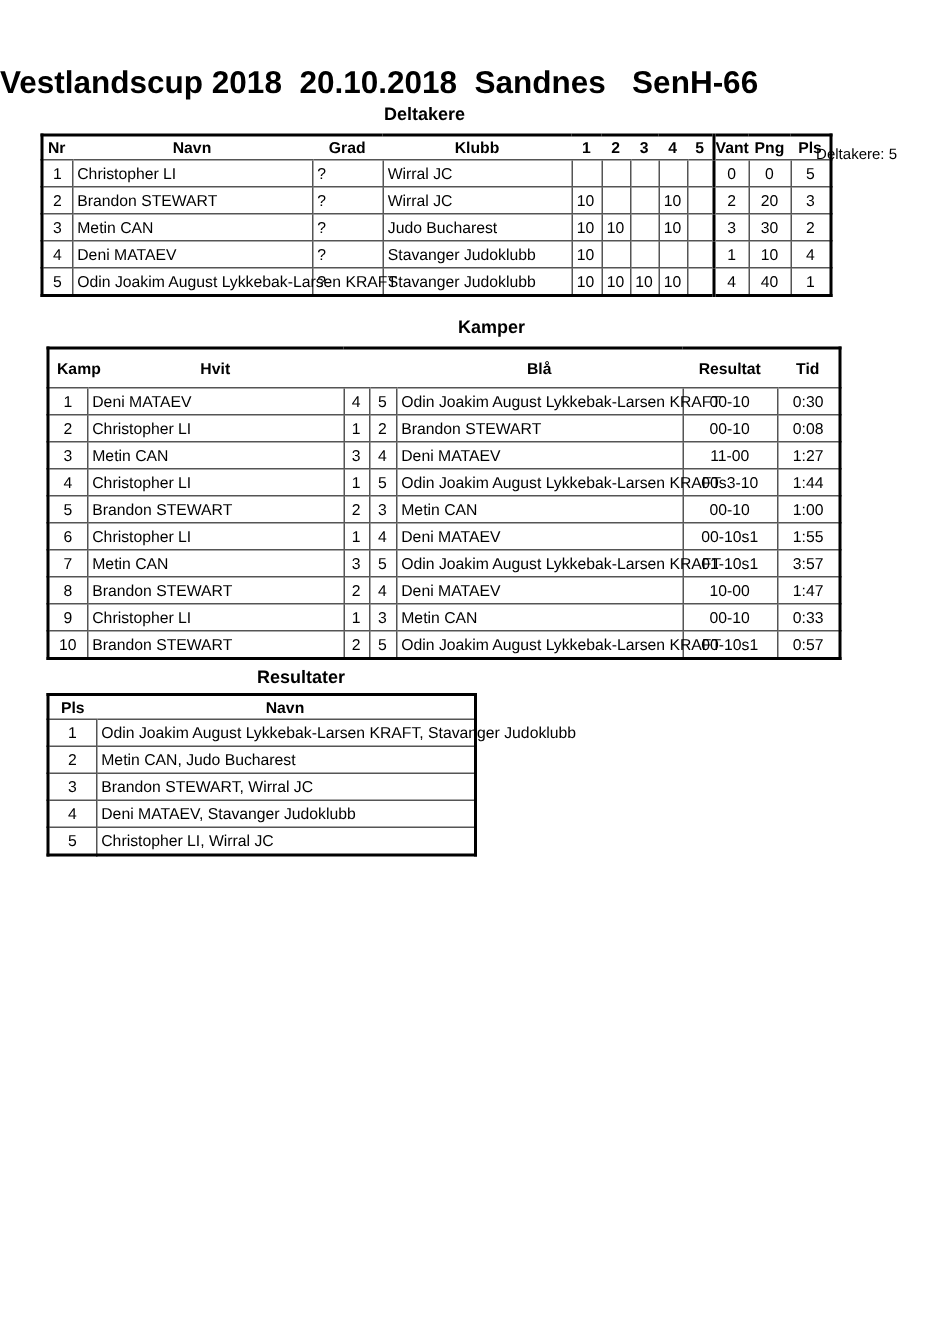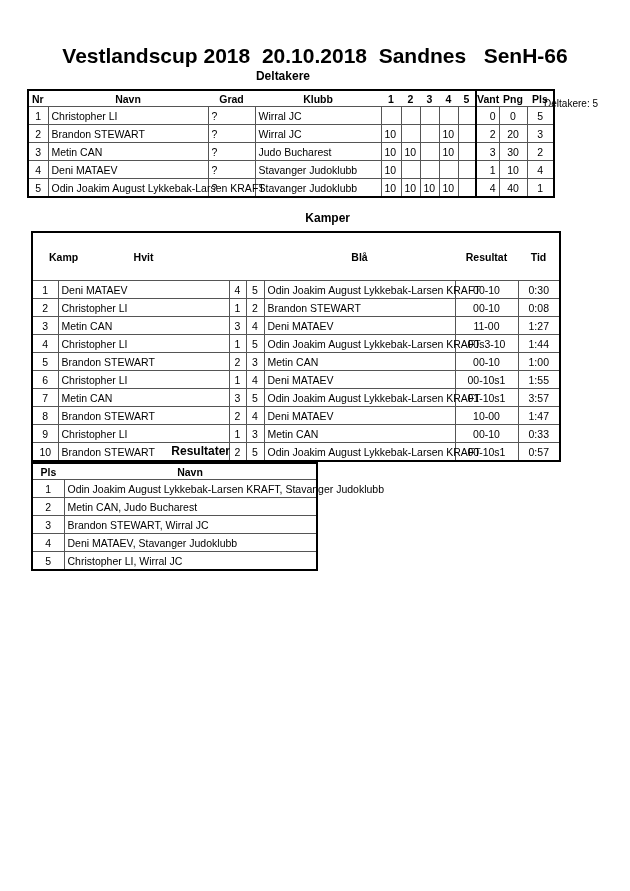--- a/index.html
+++ b/index.html
@@ -1,28 +1,28 @@
 <!DOCTYPE html>
 <html><head>
 <meta charset="utf-8">
 <style>
   html, body { margin:0; padding:0; background:#ffffff; }
   body { width:630px; height:891px; position:relative; overflow:hidden;
          font-family:"Liberation Sans", sans-serif; color:#000; }
-  .title { position:absolute; left:0; width:630px; top:44px; text-align:center;
+  .title { position:absolute; left:0; width:630px; top:44px; text-align:left;
            font-weight:bold; font-size:21px; white-space:pre; letter-spacing:0px; }
   .sub { position:absolute; font-weight:bold; font-size:12px; text-align:right; }
   .count { position:absolute; right:32px; top:70px; font-size:10px;margin-top:28px; }
   table { position:absolute; border-collapse:collapse; font-size:10.5px; table-layout:fixed; }
   table.t { border:2px solid #000; }
   td, th { border:1px solid #555; height:17px; padding:0 3px; white-space:nowrap; overflow:visible; }
   th { font-weight:bold; border-left:none; border-right:none; border-top:none; border-bottom:1px solid #555; height:15px; }
   .c { text-align:center; }
   .l { text-align:left; }
-  .thick-l { border-left:2px solid #000 !important;text-align:right; }
+  .thick-l { border-left:2px solid #000 !important; }
 </style>
 </head>
 <body>
 
 <div class="title">Vestlandscup 2018  20.10.2018  Sandnes   SenH-66</div>
 <div class="sub" style="left:200px;width:110px;top:69px;">Deltakere</div>
 <div class="count">Deltakere: 5</div>
 
 <table class="t" id="tbl-participants" style="left:27px;top:89px;width:526px;">
   <colgroup>
@@ -136,21 +136,21 @@
     <col style="width:26px">
       <col style="width:171px">
       <col style="width:17px">
       <col style="width:18px">
     <col style="width:191px">
       <col style="width:63px">
       <col style="width:42px">
   </colgroup>
   <thead>
     <tr>
-      <th class="l" style="padding:16px">Kamp</th>
+      <th class="l" style="padding:5px">Kamp</th>
       <th class="c">Hvit</th>
       <th></th>
       <th></th>
       <th class="c">Blå</th>
       <th class="c">Resultat</th>
       <th class="c">Tid</th>
     </tr>
   </thead>
   <tbody id="matches-body">
       <tr>

